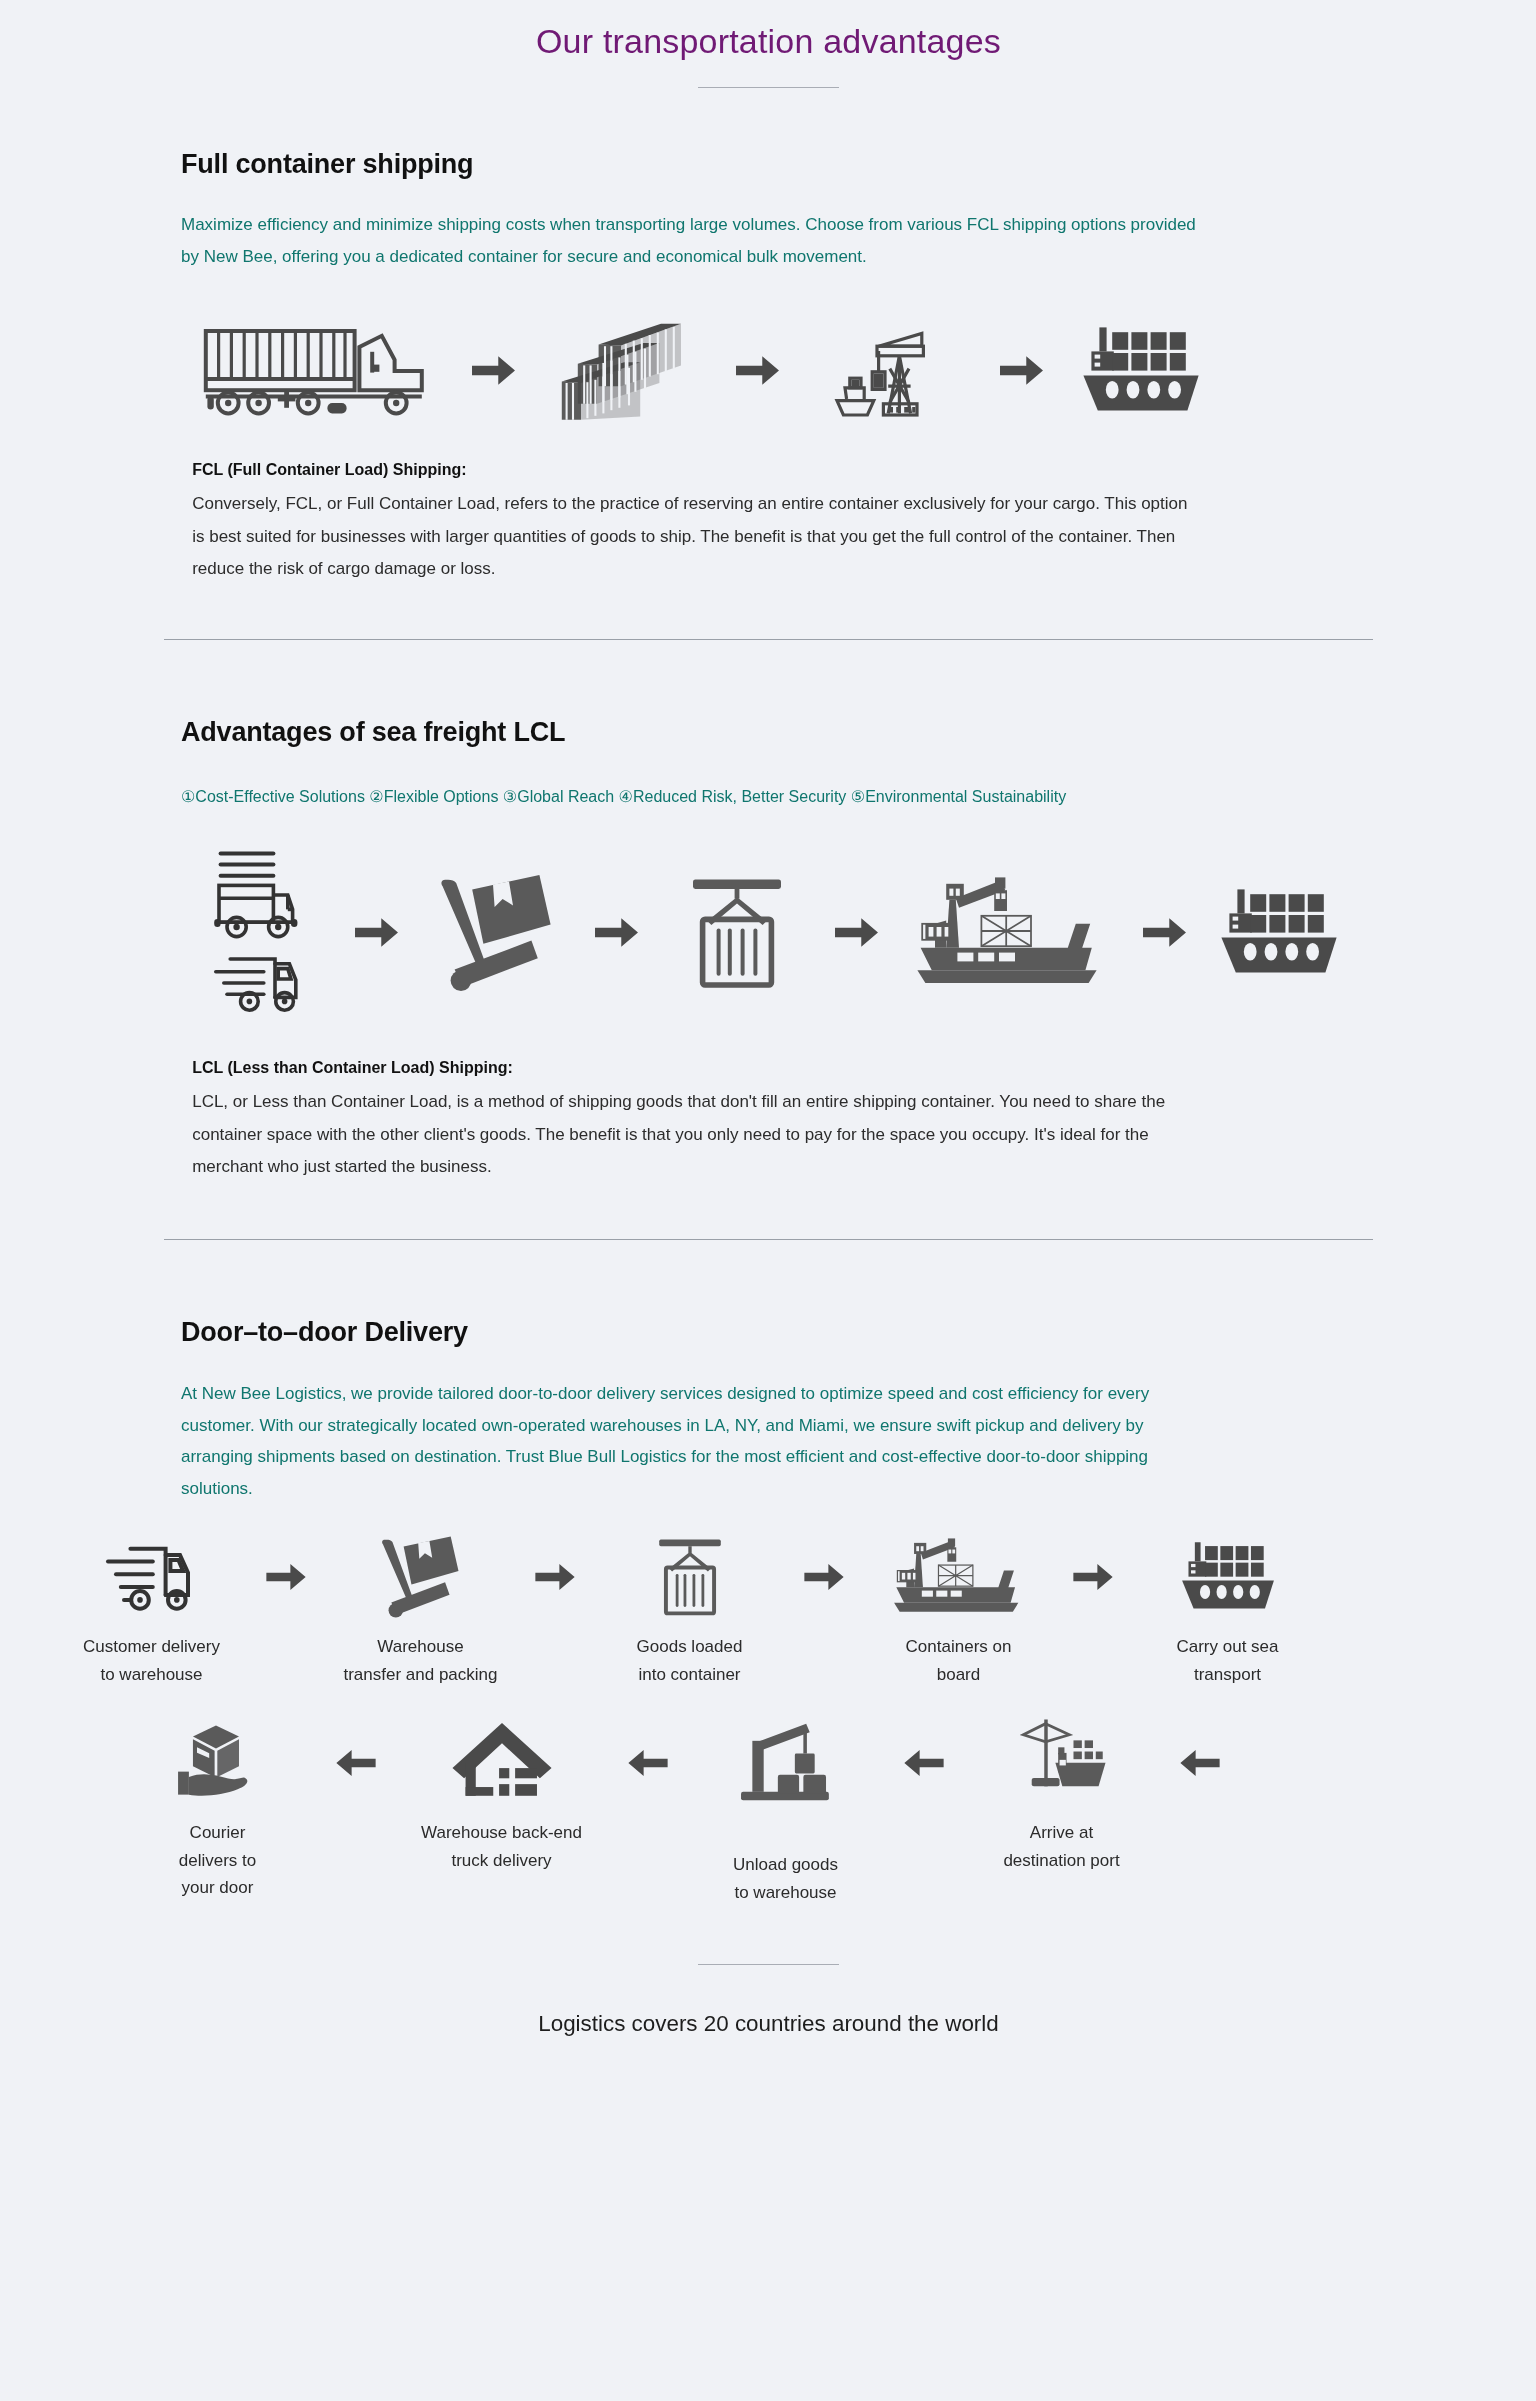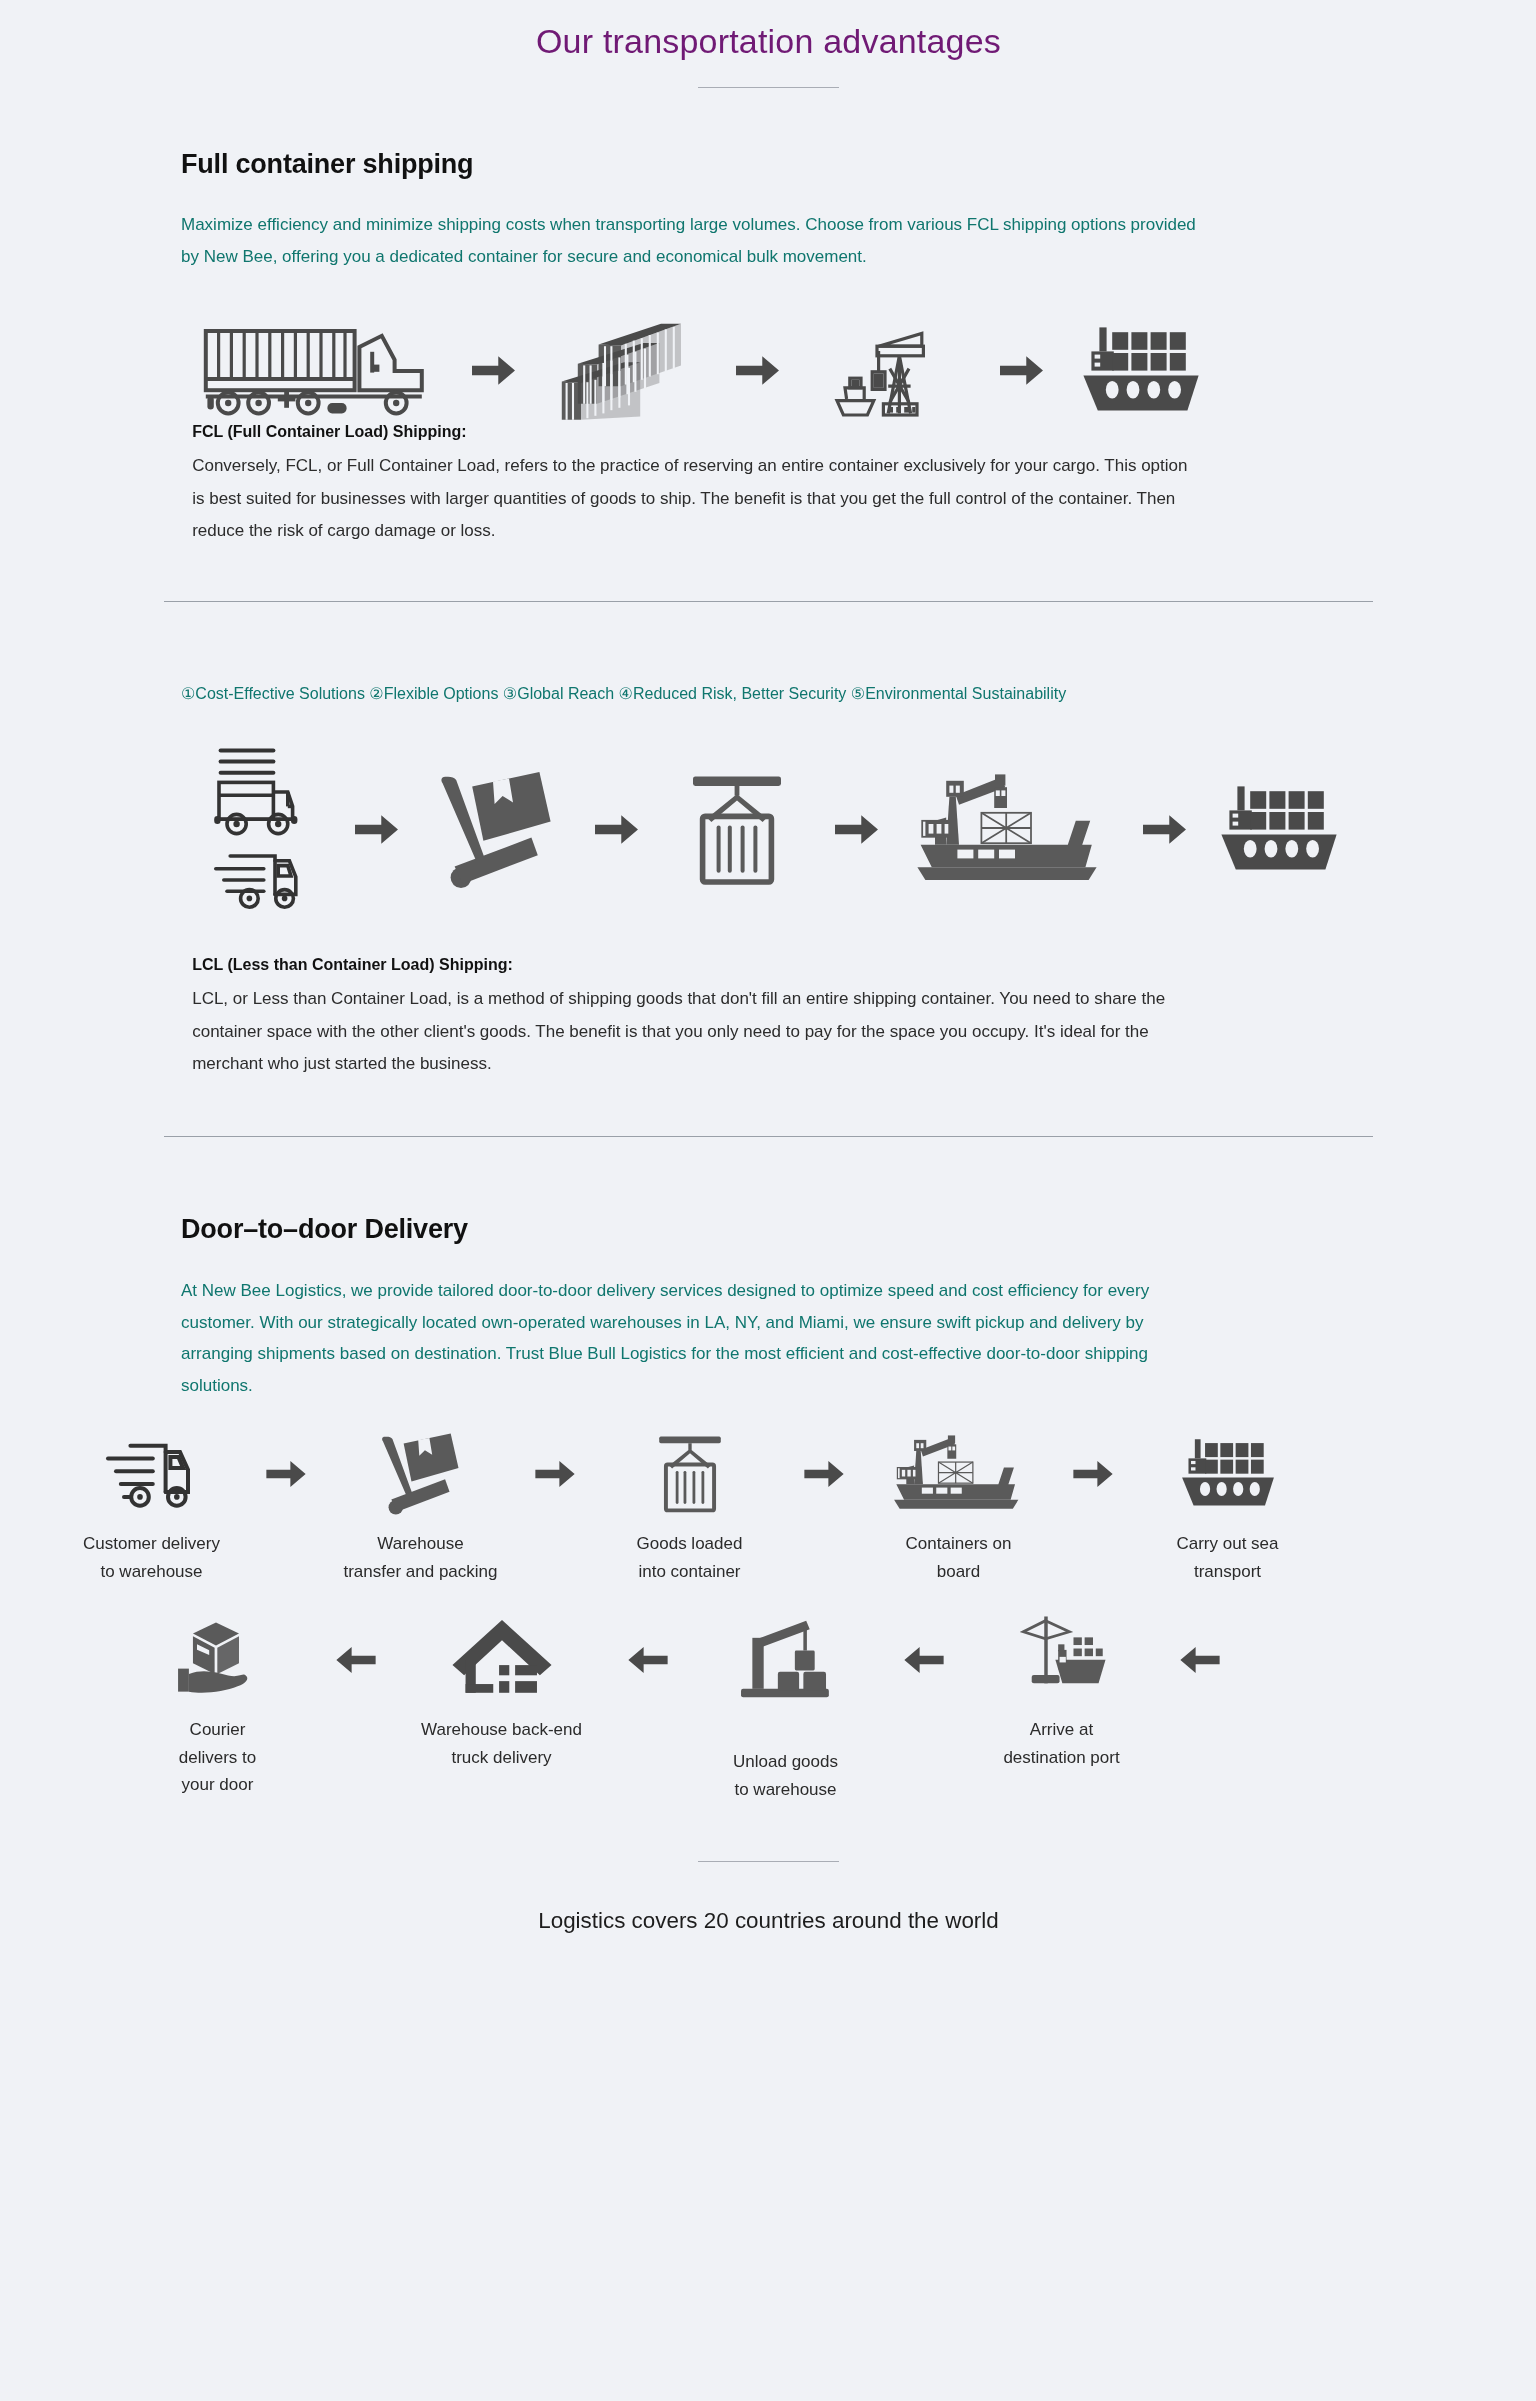--- a/index.html
+++ b/index.html
@@ -296,29 +296,30 @@
             <rect x="22" y="52" width="7" height="5"></rect>
             <ellipse cx="44" cy="86" rx="8" ry="11"></ellipse>
             <ellipse cx="70" cy="86" rx="8" ry="11"></ellipse>
             <ellipse cx="96" cy="86" rx="8" ry="11"></ellipse>
             <ellipse cx="122" cy="86" rx="8" ry="11"></ellipse>
           </g>
         </svg>
       </div>
     </div>
 
-    <div style="padding-left:11.2px;">
+    <div style="margin-top:38px; padding-left:11.2px;">
       <div class="sub-title">FCL (Full Container Load) Shipping:</div>
       <p class="sub-para" style="margin-top:9.6px; max-width:1177px;">Conversely, FCL, or Full Container Load, refers to the practice of reserving an entire container exclusively for your cargo. This option is best suited for businesses with larger quantities of goods to ship. The benefit is that you get the full control of the container. Then reduce the risk of cargo damage or loss.</p>
     </div>
   </div>
 
   <div class="divider" style="margin-top:54px;"></div>
 
   <div class="section" style="margin-top:77px;">
+    <h2 class="sec-head">Advantages of sea freight LCL</h2>
 
     <p class="sec-para" style="margin-top:34px; font-size:16px;">①Cost-Effective Solutions  ②Flexible Options  ③Global Reach  ④Reduced Risk, Better Security  ⑤Environmental Sustainability</p>
 
     <div class="flow" style="margin-top:35px; padding-left:17.6px;">
 
       <div class="node" style="width:128px; height:172px;">
         <svg width="104" height="172" viewBox="0 0 130 215">
 
           <g fill="none" stroke="#333333" stroke-width="5" stroke-linecap="round">
             <line x1="12" y1="8" x2="78" y2="8"></line>

